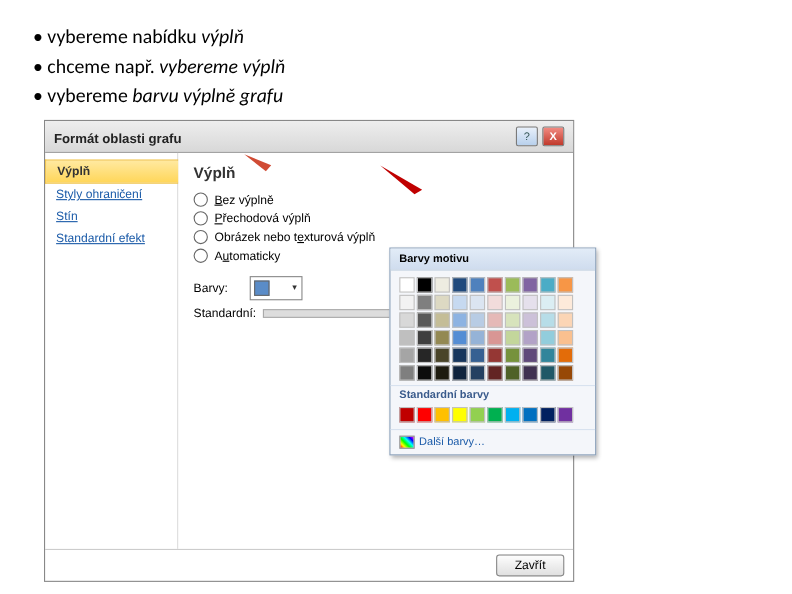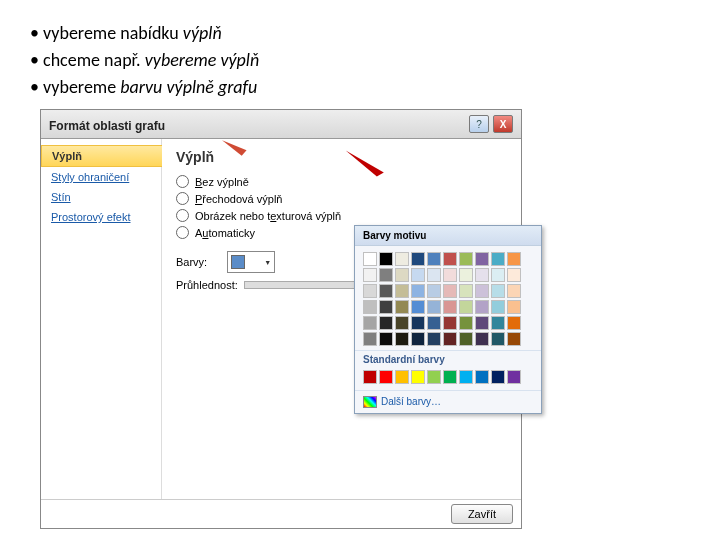--- a/index.html
+++ b/index.html
@@ -59,21 +59,21 @@
       <div class="title-btns">
         <div class="title-btn help-btn">?</div>
         <div class="title-btn close-btn">X</div>
       </div>
     </div>
     <div class="body">
       <div class="sidebar">
         <div class="sidebar-item sel">Výplň</div>
         <div class="sidebar-item">Styly ohraničení</div>
         <div class="sidebar-item">Stín</div>
-        <div class="sidebar-item">Prostorový efekt</div>
+        <div class="sidebar-item">Standardní efekt</div>
       </div>
       <div class="panel">
         <div class="arrow a1"></div>
         <div class="arrow a2"></div>
         <div class="panel-title">Výplň</div>
         <div id="radios">
             <div class="radio-row">
               <span class="radio"></span>
               <span><span class="u">B</span>ez výplně</span>
             </div>
@@ -91,21 +91,21 @@
             </div>
           </div>
         <div class="color-row">
           <span>Barvy:</span>
           <div class="color-btn">
             <span class="swatch-sm"></span>
             <span class="drop-arrow">▼</span>
           </div>
         </div>
         <div class="slider-row">
-          <span>Průhlednost:</span>
+          <span>Standardní:</span>
           <div class="slider"></div>
         </div>
 
         <div class="popup">
           <div class="popup-title">Barvy motivu</div>
           <div class="grid" id="theme-grid">
               <div class="cell" style="background: rgb(255, 255, 255);"></div>
               <div class="cell" style="background: rgb(0, 0, 0);"></div>
               <div class="cell" style="background: rgb(238, 236, 225);"></div>
               <div class="cell" style="background: rgb(31, 73, 125);"></div>

